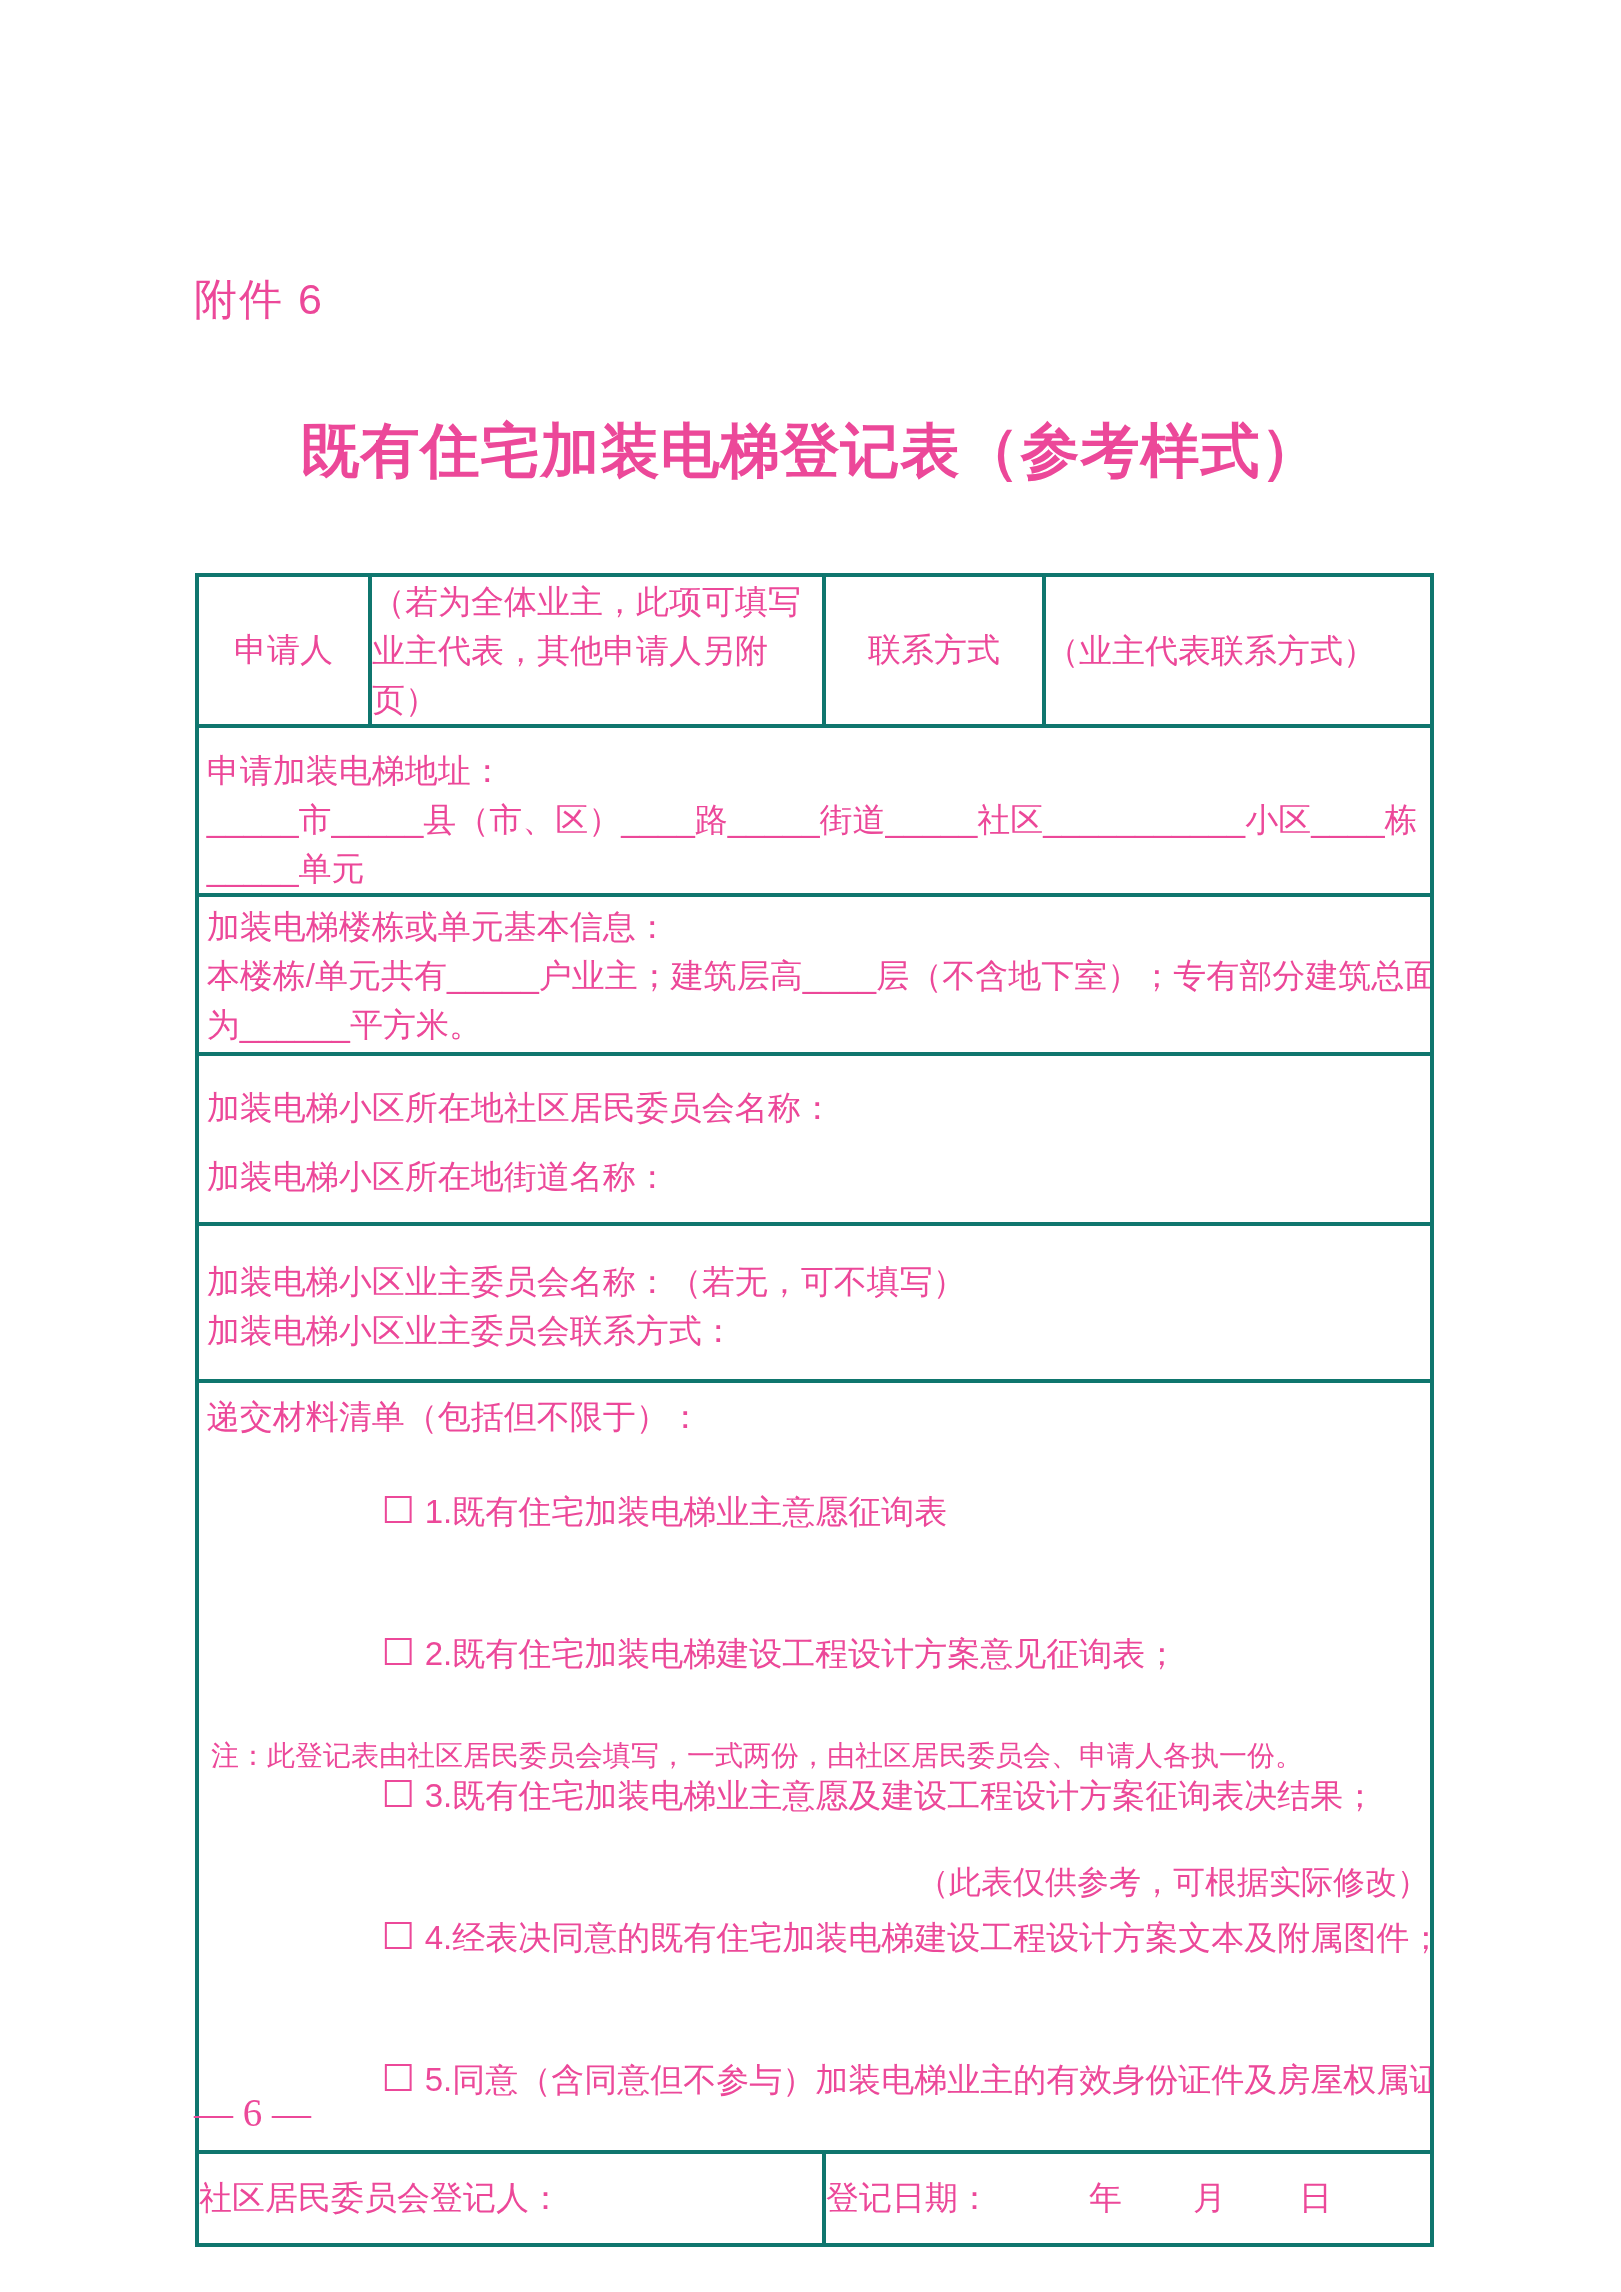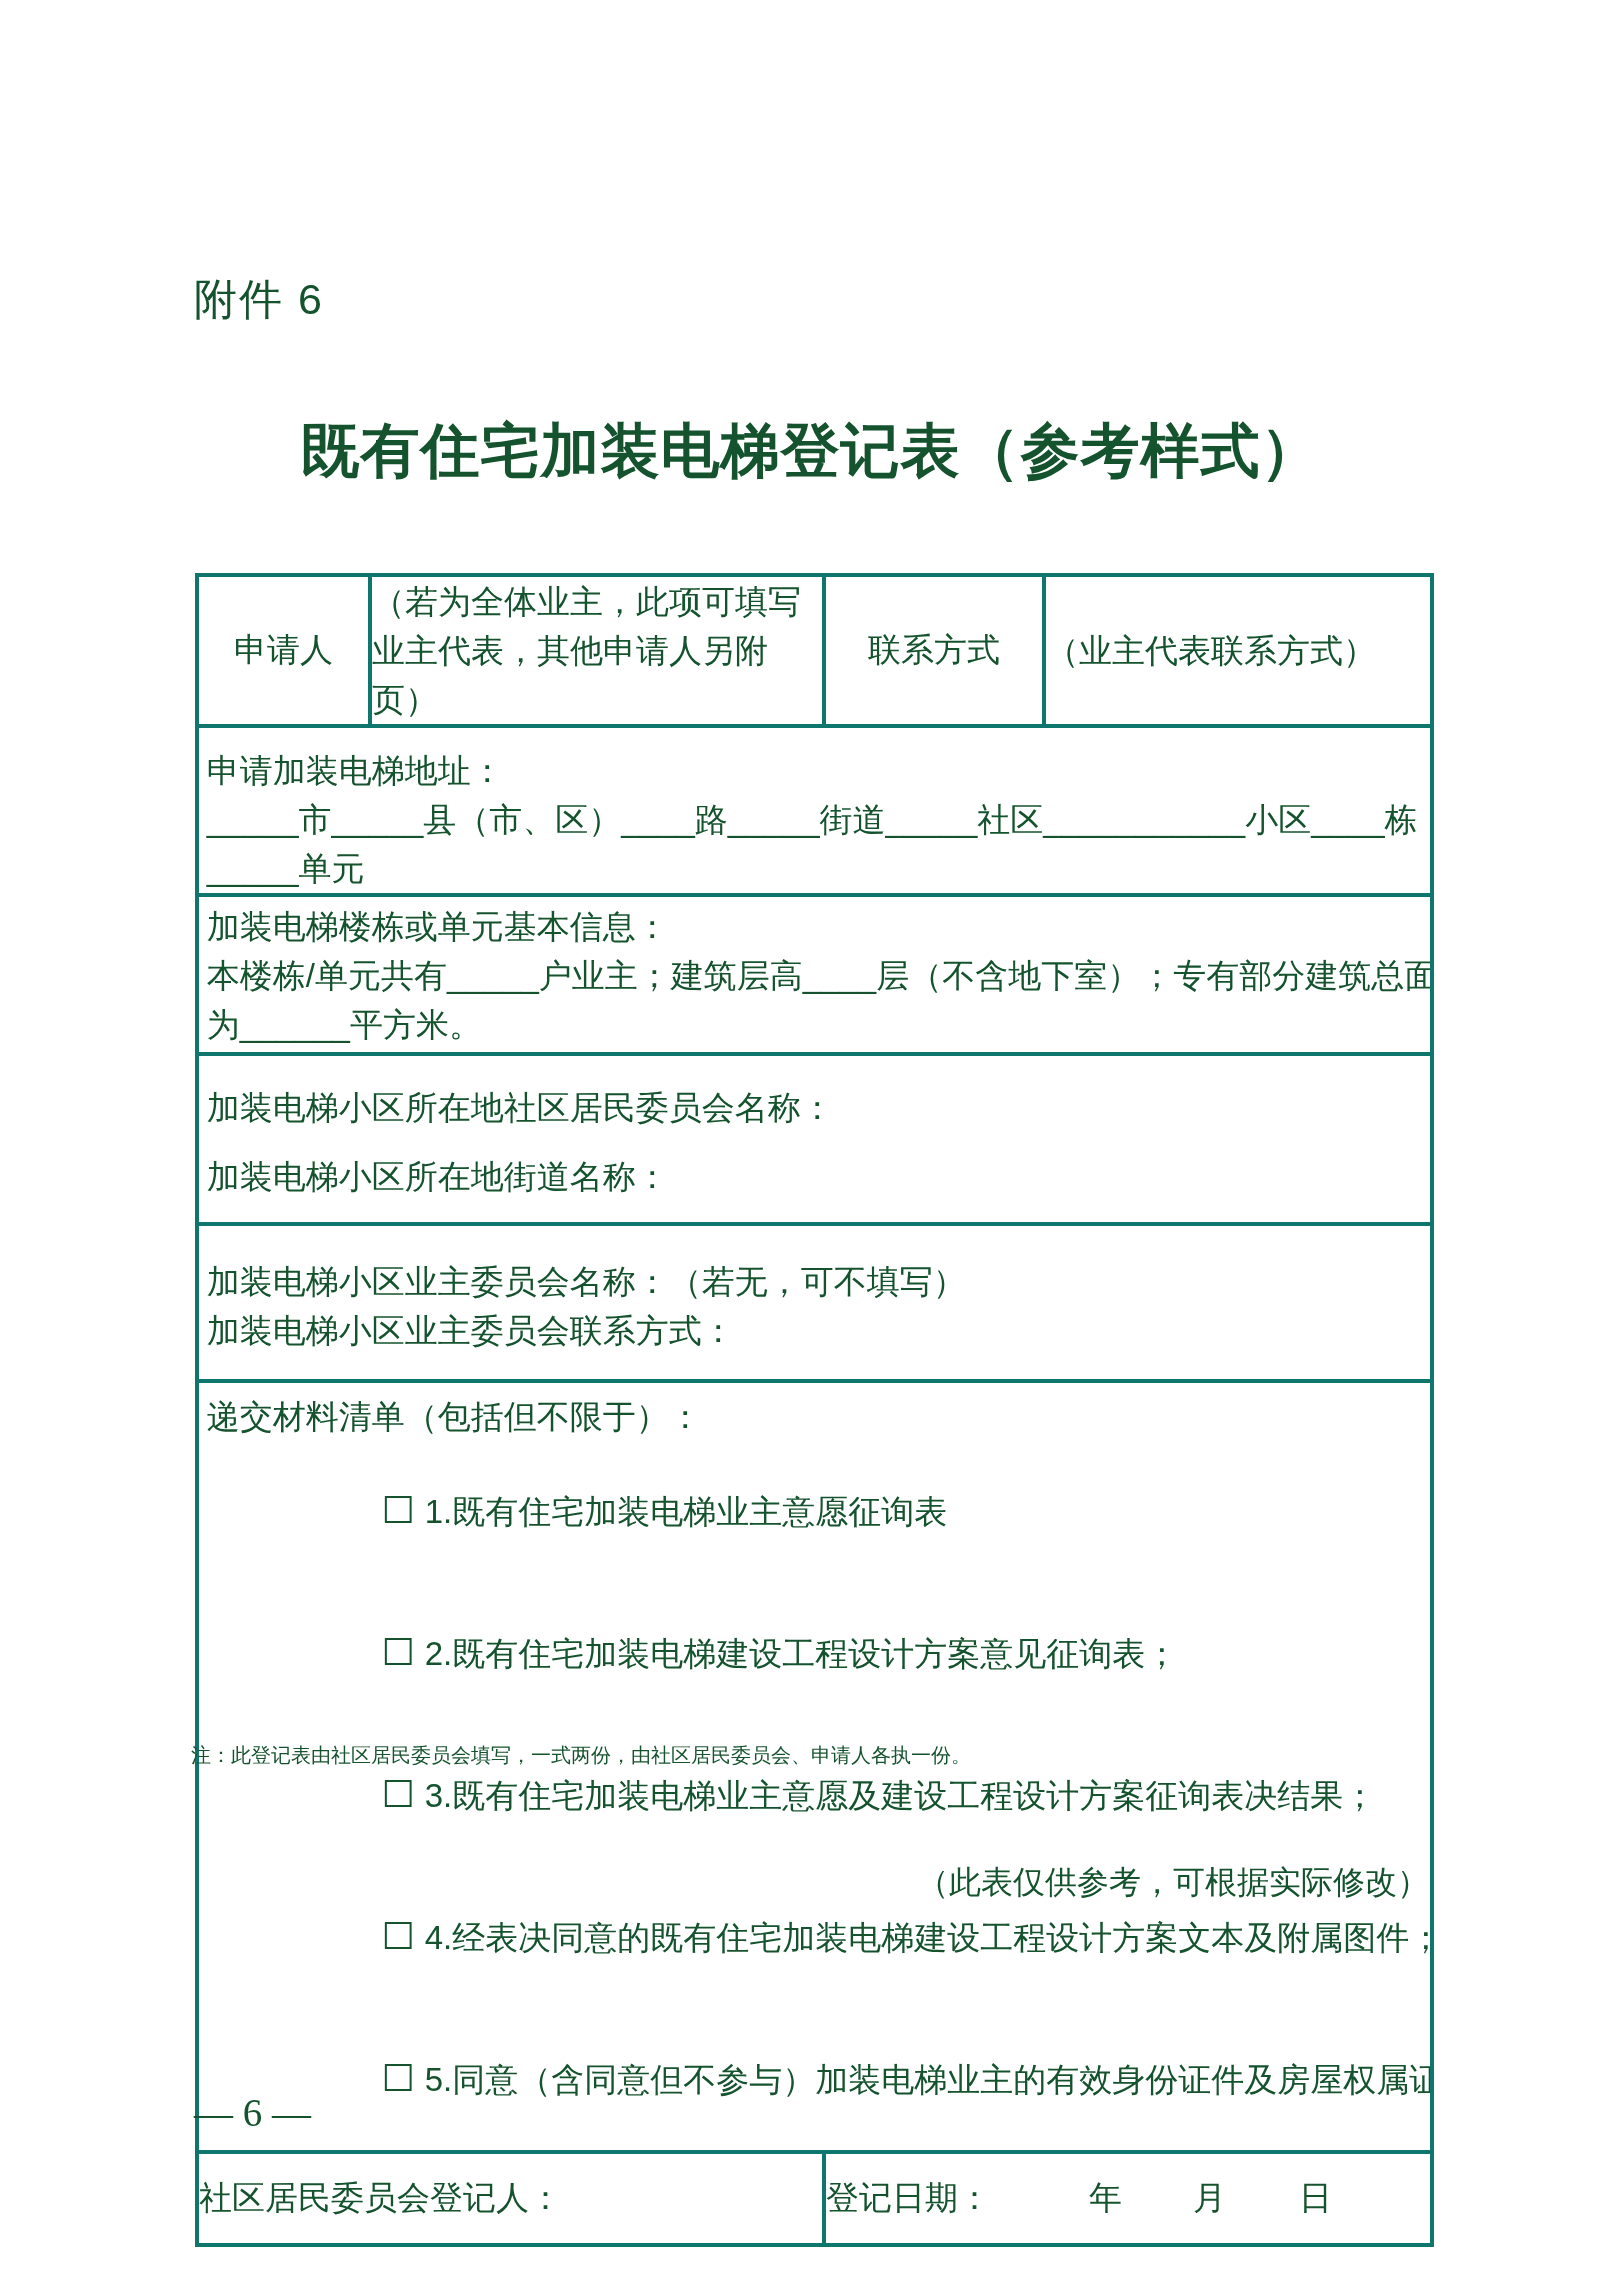--- a/index.html
+++ b/index.html
@@ -1,20 +1,20 @@
 <!DOCTYPE html>
 <html><head>
 <meta charset="utf-8">
 <style>
   html,body{margin:0;padding:0;background:#e8e8e8;}
   .page{
     position:relative;
     width:1621px;height:2293px;
     background:#ffffff;
-    color:#14532d;
+    color:#ec4899;
     font-family:"Liberation Sans","DejaVu Sans",sans-serif;
     overflow:hidden;
   }
   .attachment{
     position:absolute;left:194px;top:272px;
     font-size:43px;line-height:55px;
     letter-spacing:2px;
   }
   .title{
     position:absolute;left:0;right:0;top:414px;
@@ -52,22 +52,22 @@
   .oc-block{padding-top:31px;}
   .chk-head{line-height:47px;padding-left:7.8px;margin-top:9.8px;white-space:pre;}
   .chk-line{line-height:47px;padding-left:91px;white-space:pre;}
   .chk-box{font-size:37px;margin-right:9.8px;}
   .r7c1{padding-left:7.8px;margin-left:12px;}
   .r7c2{padding-left:7.8px;}
   .unit-year{margin-left:98px;}
   .unit-month{margin-left:71px;}
   .unit-day{margin-left:73px;}
   .note{
-    position:absolute;left:191px;top:1733px;
-    font-size:20px;line-height:45px;
+    position:absolute;left:211px;top:1733px;
+    font-size:28px;line-height:45px;
   }
   .disclaimer{
     position:absolute;right:192px;top:1860px;
     font-size:32px;line-height:45px;
   }
   .pagenum{
     position:absolute;left:194px;top:2088px;
     font-family:"Liberation Serif","DejaVu Serif",serif;
     font-size:39px;line-height:49px;
     white-space:pre;

